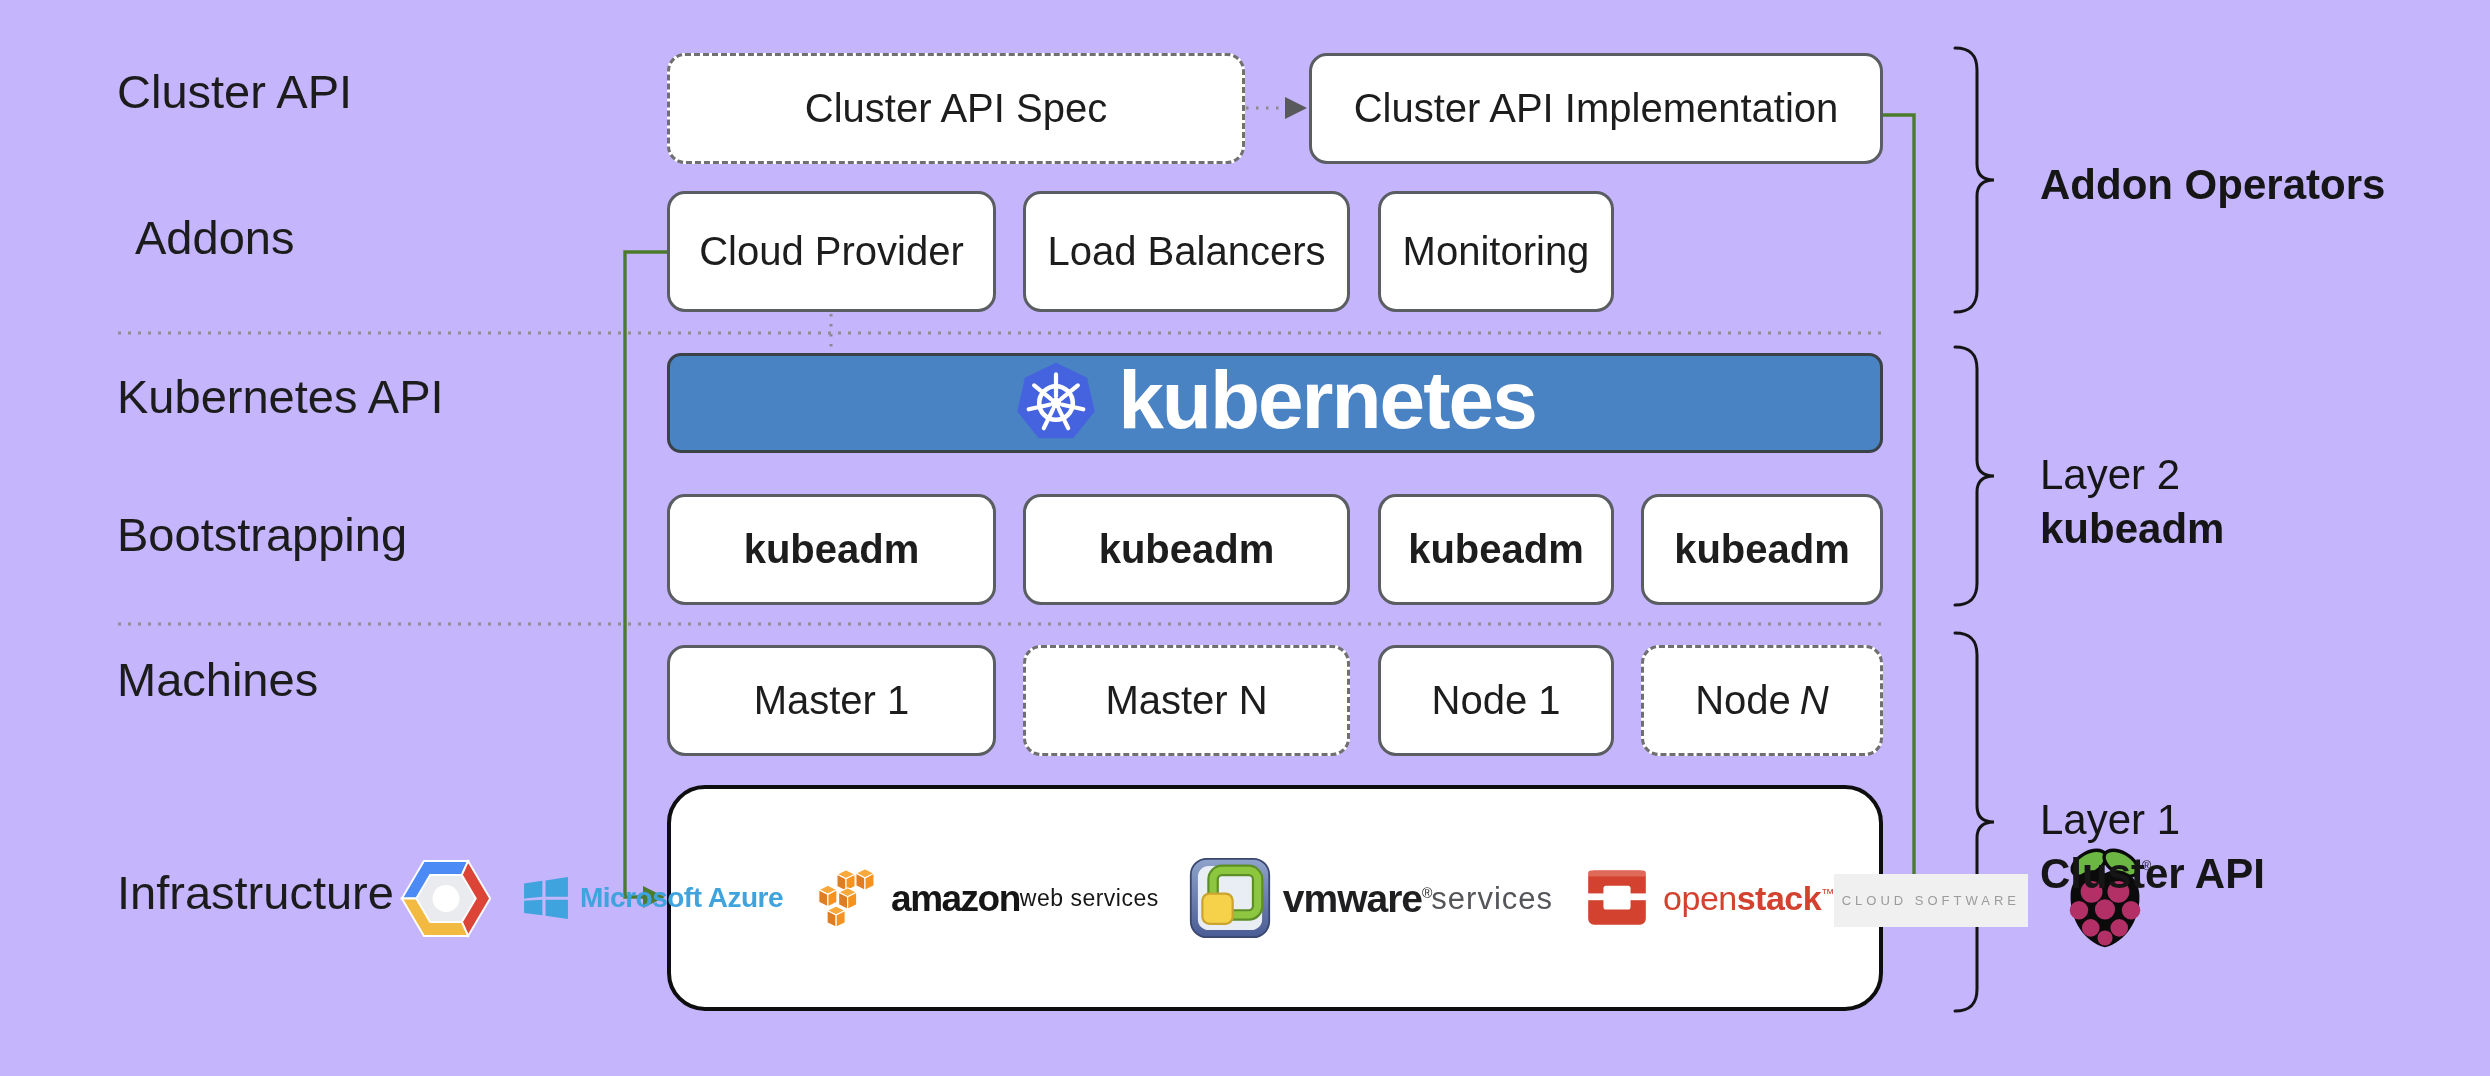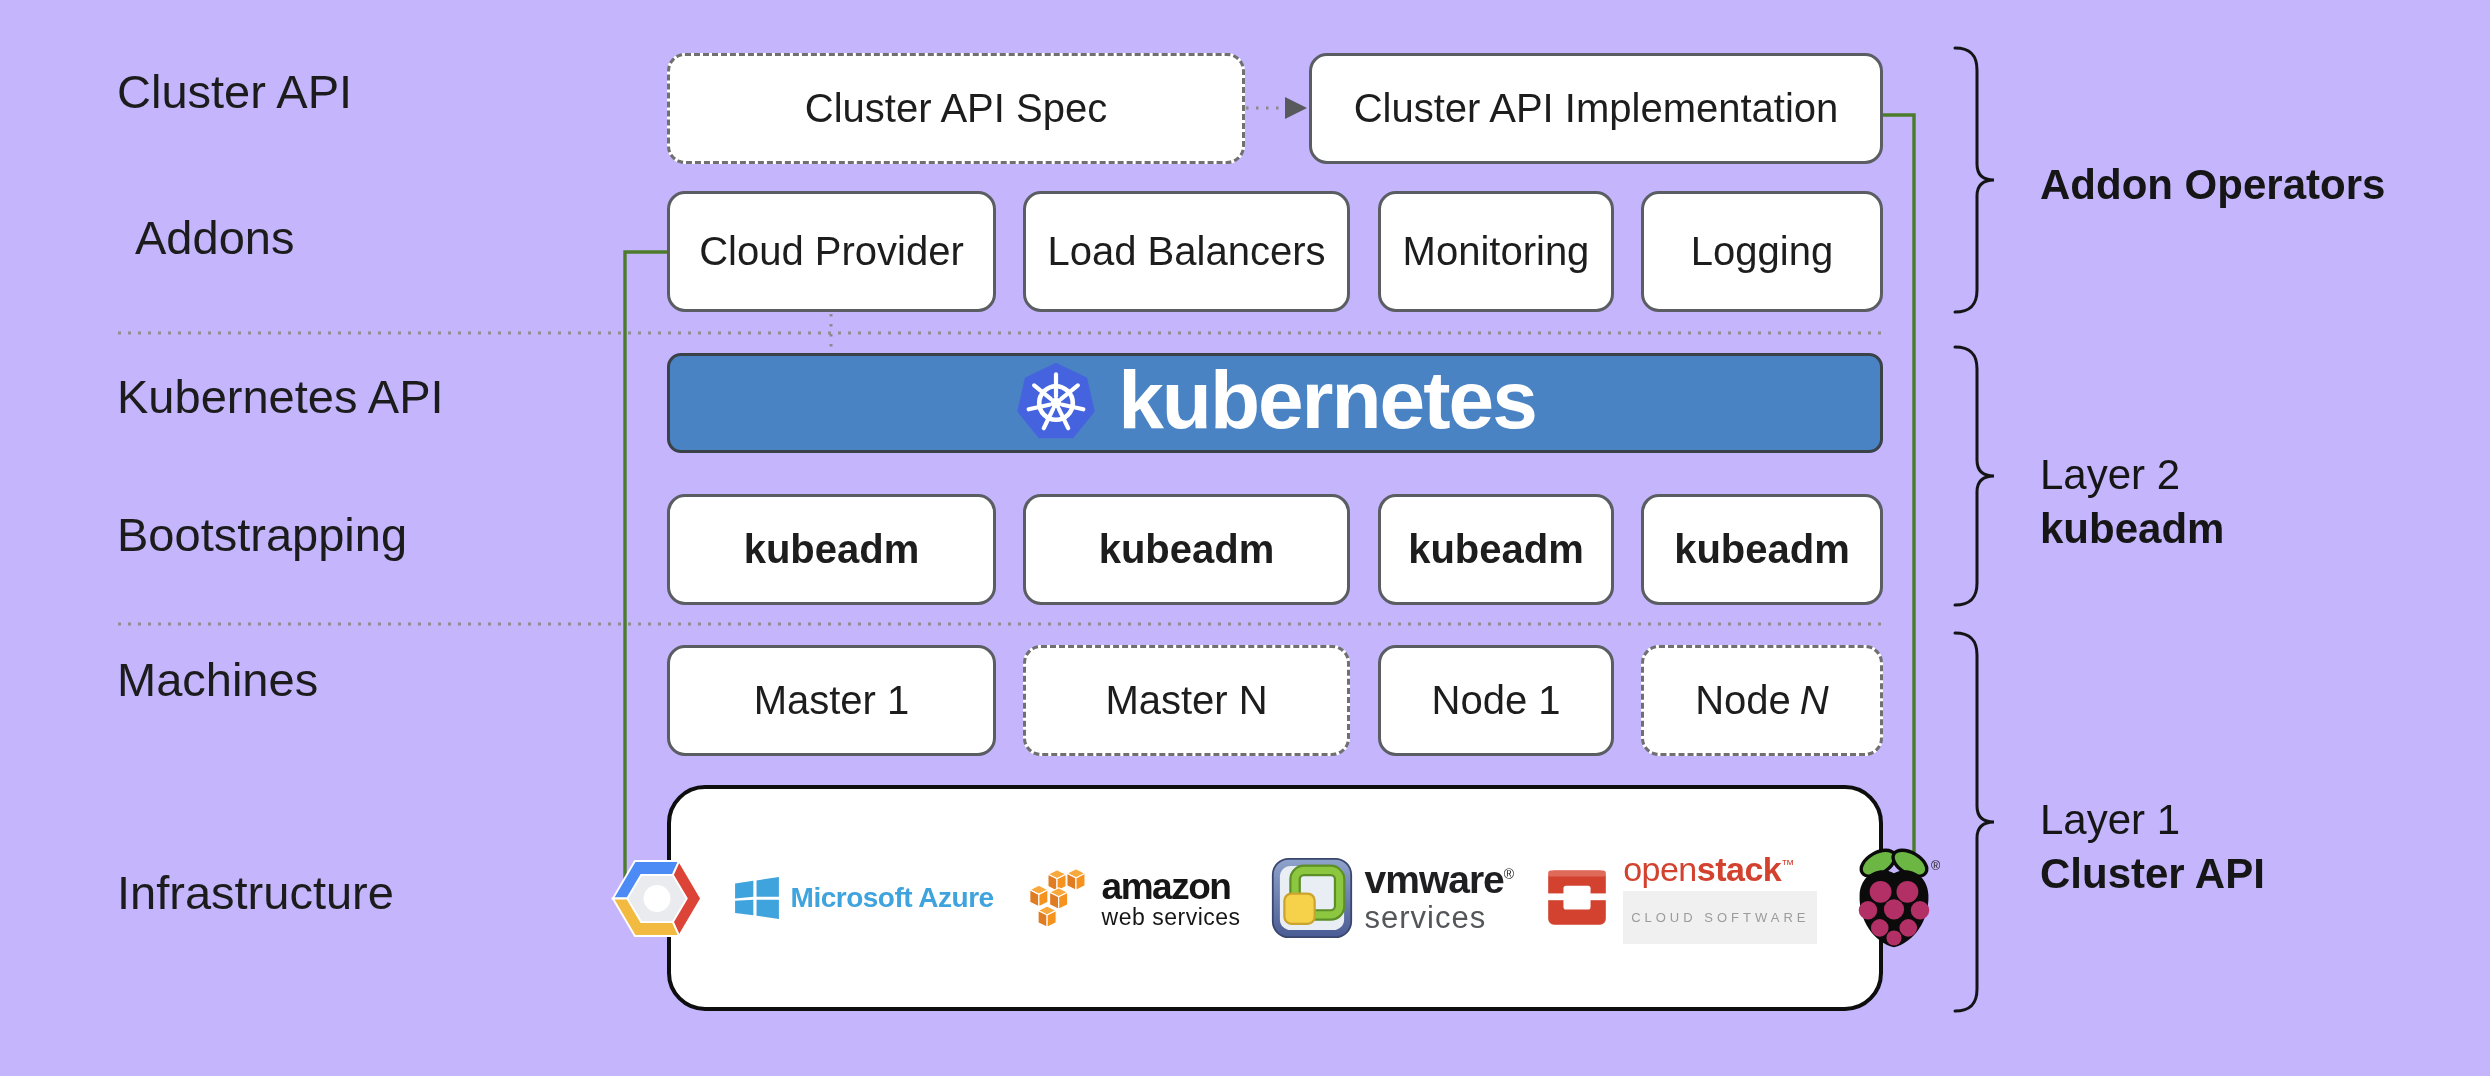--- a/index.html
+++ b/index.html
@@ -29,21 +29,21 @@
   .r-kubeadm{top:494px;height:111px}
   .r-machines{top:645px;height:111px}
 
   .banner{position:absolute;left:667px;top:353px;width:1216px;height:100px;background:var(--banner-blue);
     border:3px solid #3a4248;border-radius:14px;display:flex;align-items:center;justify-content:center;gap:20px}
   .banner-text{font-size:82px;font-weight:bold;color:#fff;letter-spacing:-2px;line-height:1;padding-bottom:6px}
 
   .infra{position:absolute;left:667px;top:785px;width:1216px;height:226px;border:4px solid #0e0e0e;
     border-radius:38px;background:#fff;display:flex;align-items:center;justify-content:center;gap:30px}
   .provider{display:flex;align-items:center;gap:12px;white-space:nowrap}
-  .stackcol{display:flex;flex-direction:column;align-items:flex-start}
+  .stackcol{display:flex;flex-direction:row;align-items:center}
   .azure-label{font-size:28px;font-weight:bold;color:var(--azure-blue);letter-spacing:-0.5px}
   .aws-amazon{font-size:37px;font-weight:bold;letter-spacing:-1.5px;color:#161616;line-height:1}
   .aws-sub{font-size:23px;color:#161616;letter-spacing:0.5px;margin-top:1px;line-height:1}
   .vm-name{font-size:39px;font-weight:bold;color:#1f1f21;letter-spacing:-1px;line-height:1}
   .vm-name sup{font-size:14px;font-weight:normal}
   .vm-sub{font-size:31px;color:#54565a;letter-spacing:1px;line-height:1.1;margin-top:2px}
   .os-word{font-size:34px;color:var(--openstack-red);letter-spacing:-0.5px;line-height:1}
   .os-word .os-bold{font-weight:bold}
   .os-word sup{font-size:13px}
   .os-sub{font-size:13px;color:#9b9b9b;background:#f0f0f0;letter-spacing:4px;padding:20px 8px;margin-top:5px;line-height:1}
@@ -84,21 +84,20 @@
   <div class="side-label" style="top:506px">Bootstrapping</div>
   <div class="side-label" style="top:651px">Machines</div>
   <div class="side-label" style="top:864px">Infrastructure</div>
 
   <div class="box dashed spec">Cluster API Spec</div>
   <div class="box impl">Cluster API Implementation</div>
 
   <div class="box c1 r-addons">Cloud Provider</div>
   <div class="box c2 r-addons">Load Balancers</div>
   <div class="box c3 r-addons">Monitoring</div>
-  <div class="box c4 r-addons">Logging</div>
 
   <div class="banner">
     <svg viewBox="0 0 100 100" width="84" height="84">
       <polygon points="50,2 87,20 96.2,60 70.5,92 29.5,92 3.8,60 13,20" fill="var(--k8s-blue)"></polygon>
       <g stroke="#fff" stroke-width="5" stroke-linecap="round">
         <line x1="50" y1="42" x2="50" y2="16"></line>
         <line x1="56.2" y1="45" x2="76" y2="29"></line>
         <line x1="57.8" y1="52" x2="82.5" y2="57.5"></line>
         <line x1="53.5" y1="57.2" x2="64.5" y2="80"></line>
         <line x1="46.5" y1="57.2" x2="35.5" y2="80"></line>

